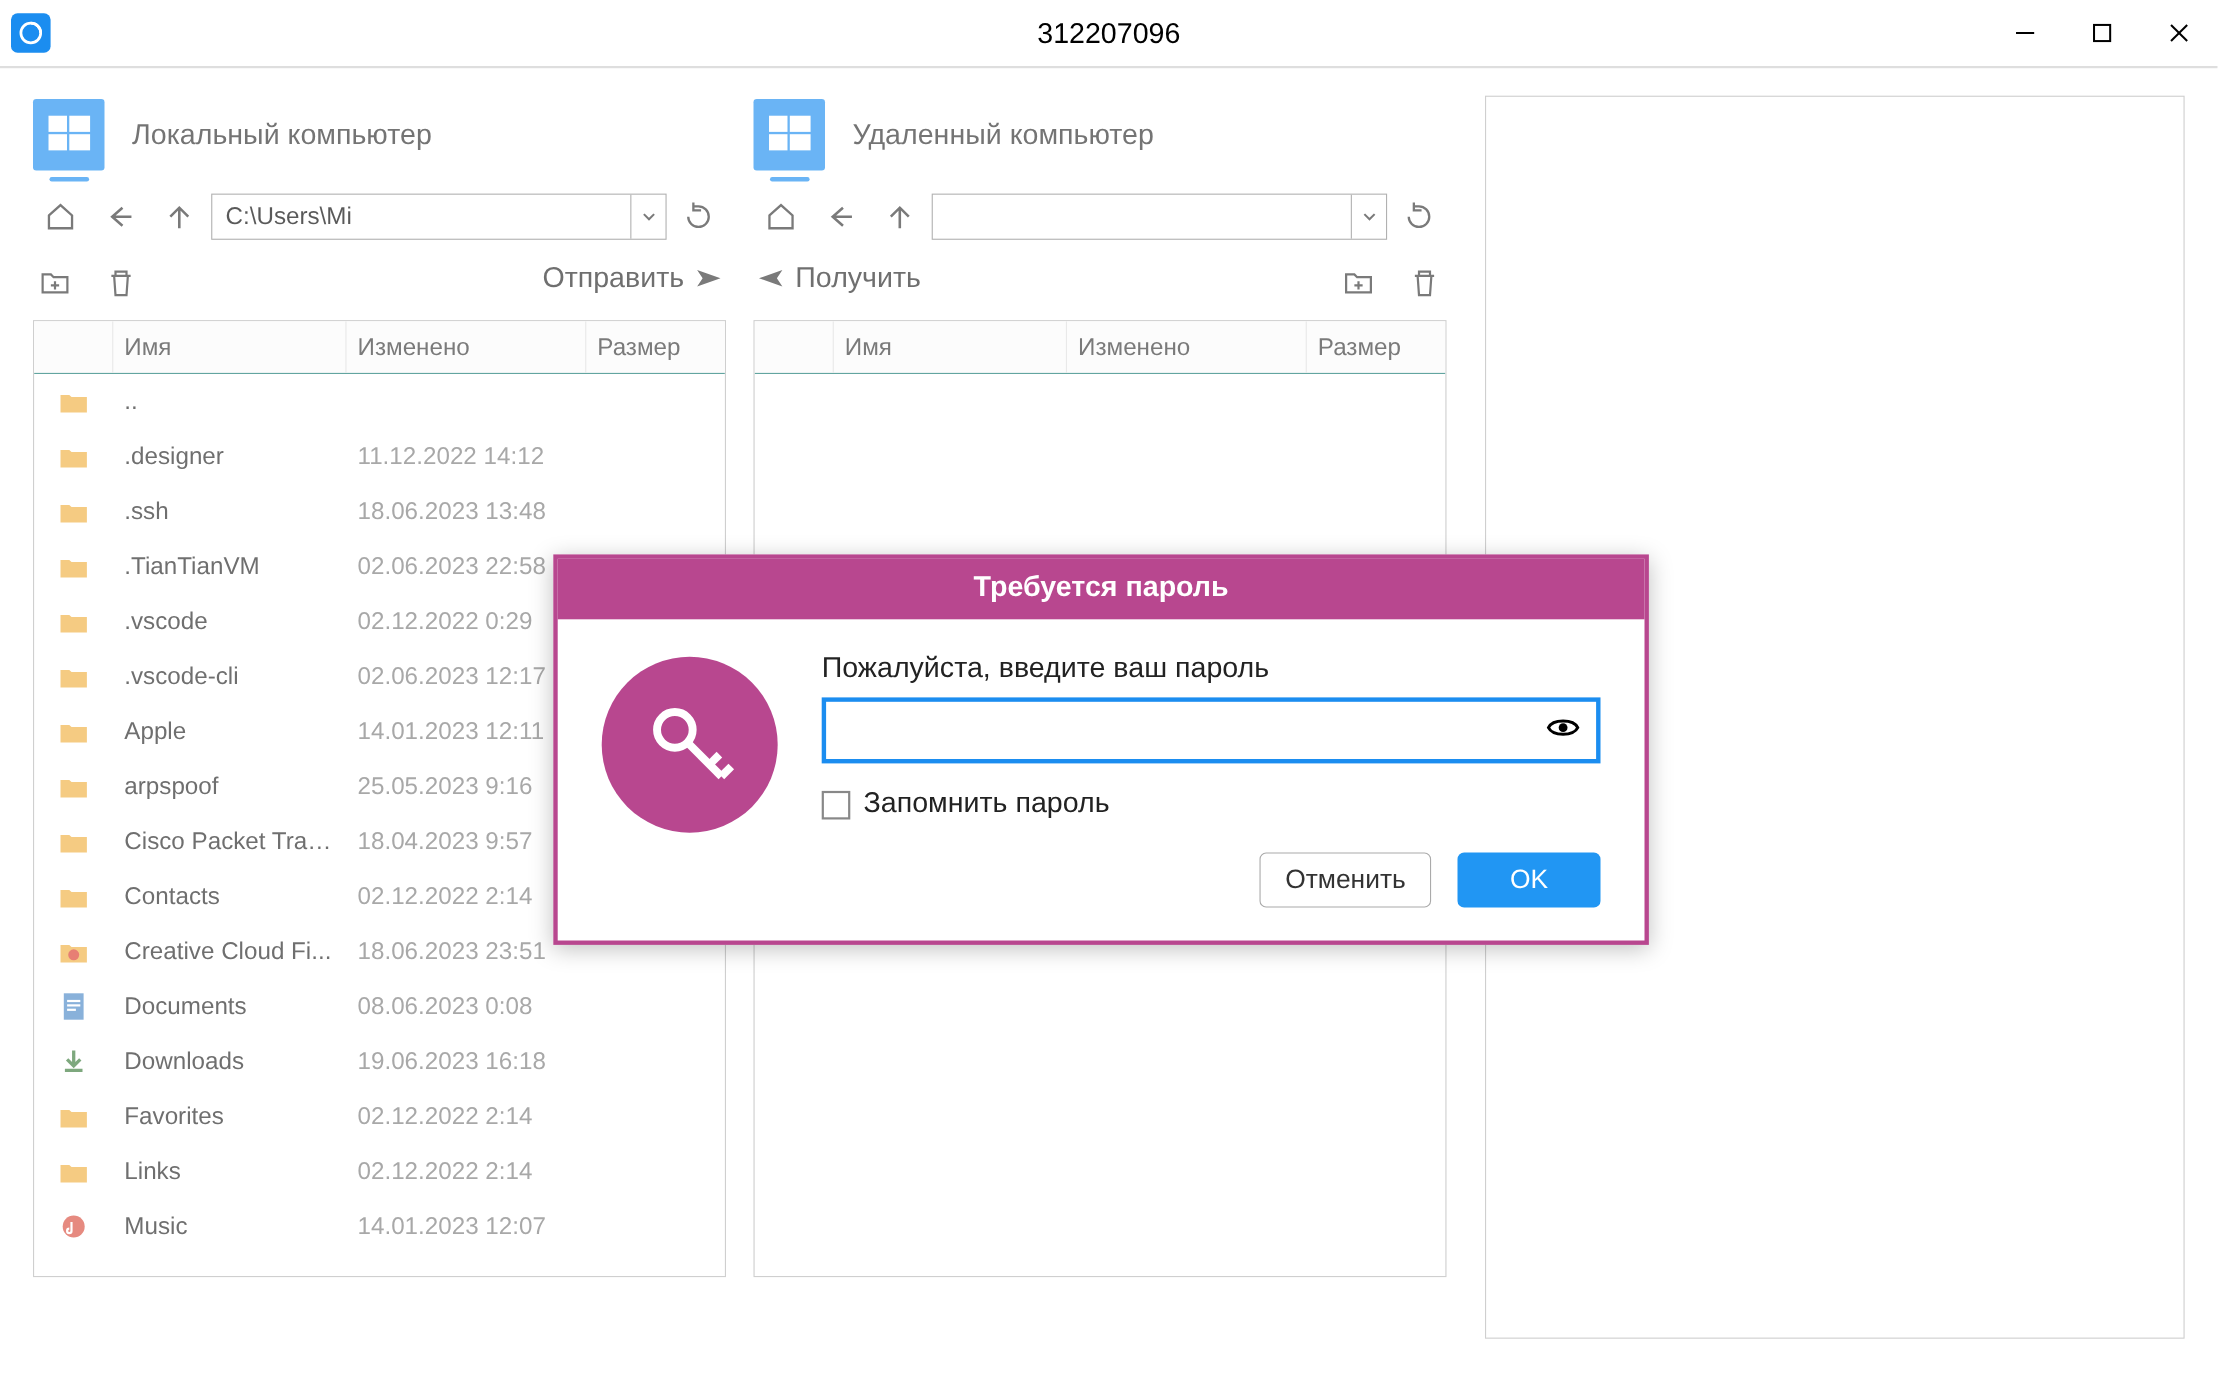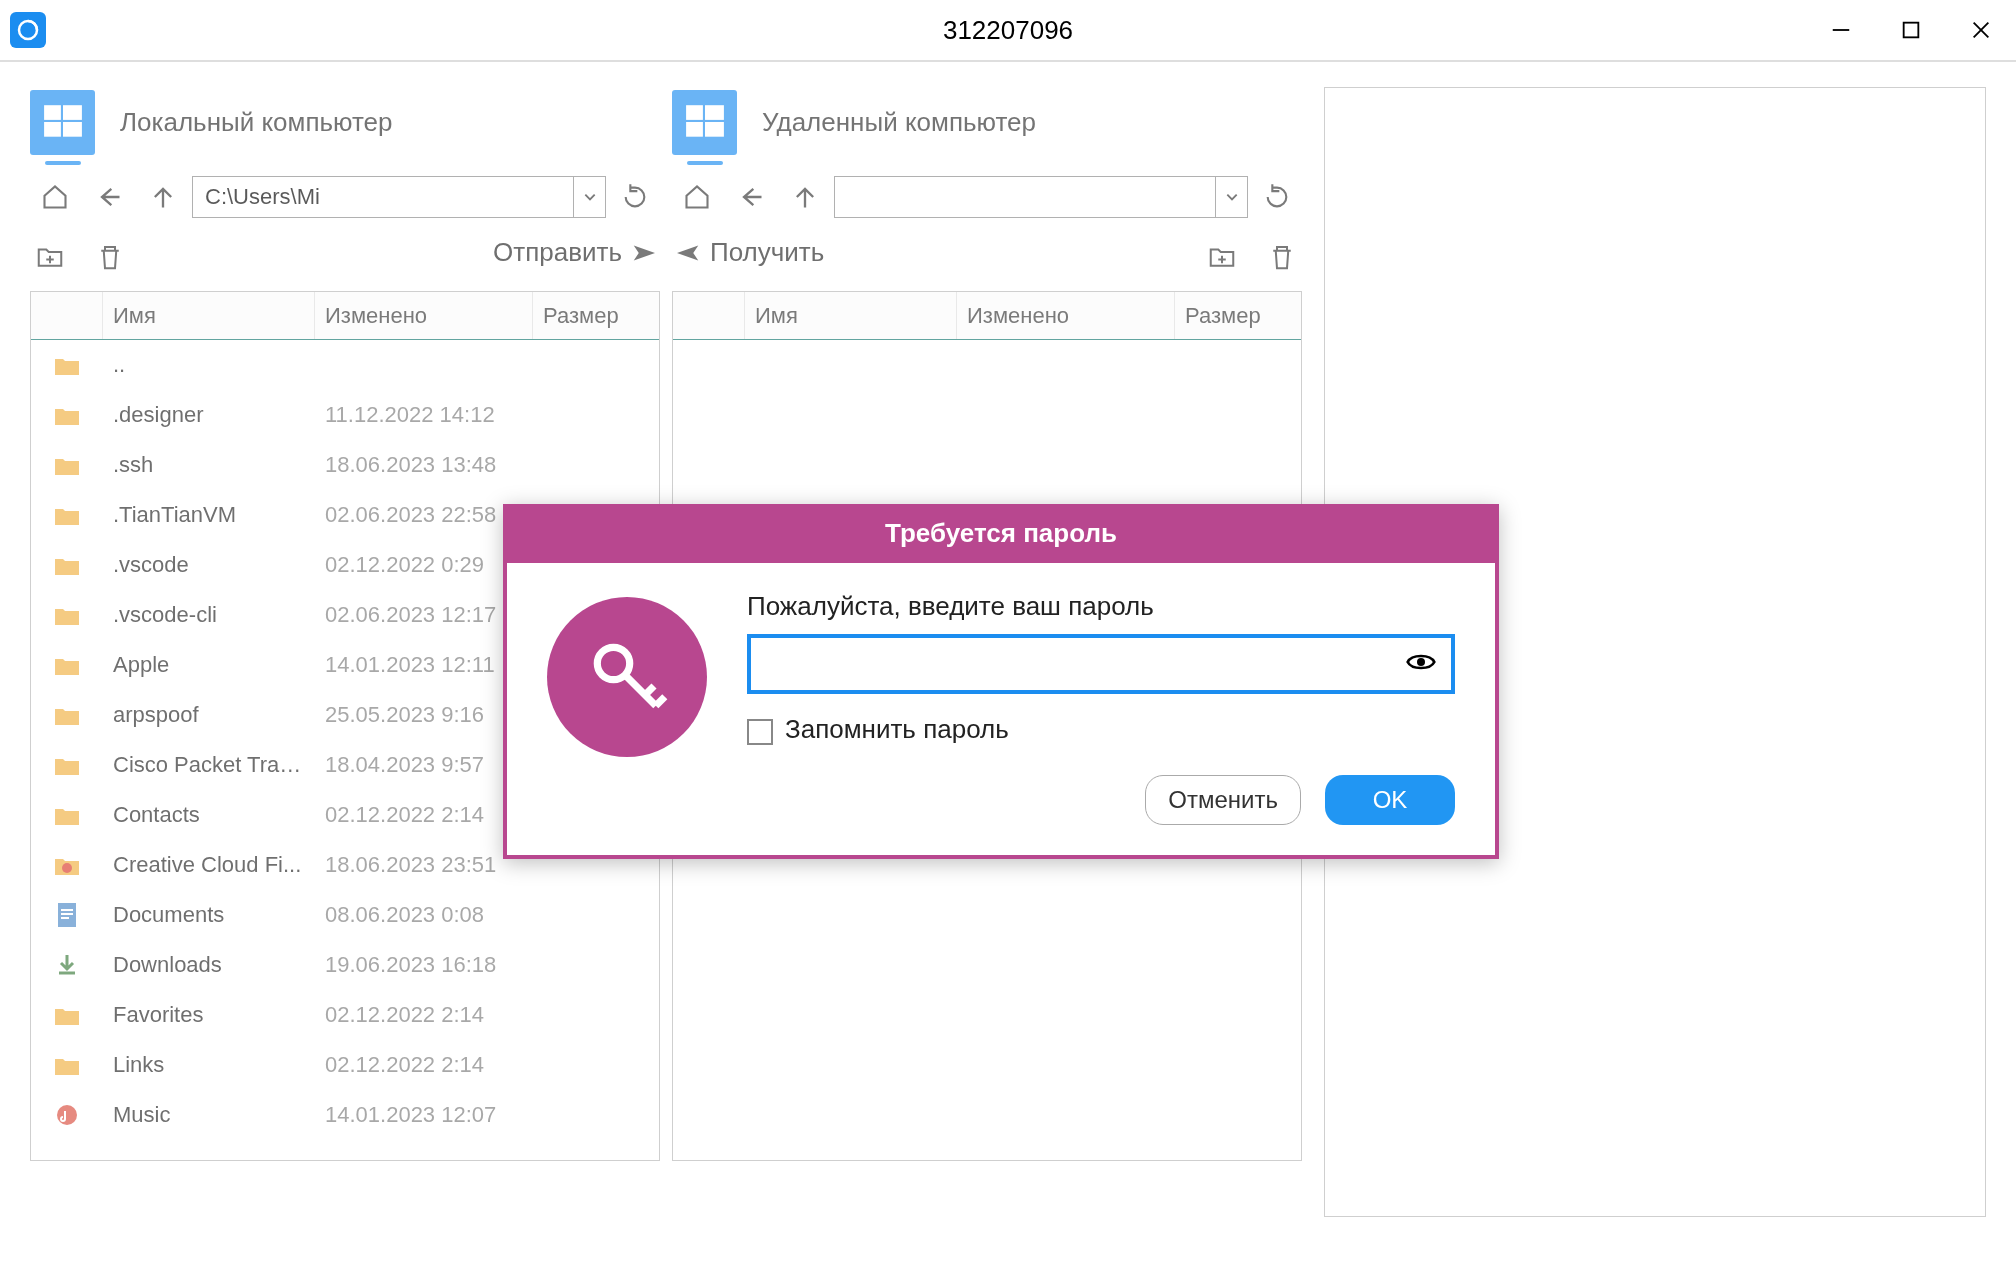--- a/index.html
+++ b/index.html
@@ -11,21 +11,21 @@
   .app-icon { width: 36px; height: 36px; background: #1b8df0; border-radius: 6px; display: flex; align-items: center; justify-content: center; }
   .app-icon svg { width: 24px; height: 24px; }
   .titlebar-title { position: absolute; left: 50%; transform: translateX(-50%); font-size: 26px; color: #000; }
   .win-controls { display: flex; gap: 30px; }
   .win-btn { width: 40px; height: 40px; display: flex; align-items: center; justify-content: center; cursor: pointer; }
   .win-btn svg { width: 22px; height: 22px; }
 
   .divider-line { height: 2px; background: #ccc; }
 
   
-  .main { display: flex; padding: 25px 30px 0 30px; gap: 12px; }
+  .main { display: flex; padding: 25px 30px 0 30px; gap: 25px; }
   .pane { width: 630px; display: flex; flex-direction: column; }
   .sidepane { flex: 1; border: 1px solid #b5b5b5; height: 1130px; margin-left: 10px; }
 
   .pane-header { display: flex; align-items: center; gap: 25px; height: 70px; margin-bottom: 15px; }
   .win-logo { width: 65px; height: 65px; background: #1b8df0; border-radius: 3px; position: relative; display: flex; align-items: center; justify-content: center; }
   .win-logo::after { content:''; position:absolute; bottom:-10px; left:50%; transform:translateX(-50%); width:36px; height:4px; background:#1b8df0; border-radius:2px; }
   .win-logo svg { width: 42px; height: 42px; }
   .pane-title { font-size: 26px; color: #2a2a2a; }
 
   .navbar { display: flex; align-items: center; gap: 4px; margin-bottom: 15px; }
@@ -69,21 +69,21 @@
   .key-badge svg { width:90px; height:90px; }
   .modal-fields { flex:1; display:flex; flex-direction:column; }
   .modal-label { font-size:26px; color:#222; margin-bottom:12px; }
   .pw-wrap { position:relative; border:4px solid #1b8df0; height:60px; display:flex; align-items:center; padding:0 60px 0 12px; margin-bottom:20px; }
   .pw-input { border:none; outline:none; width:100%; font-size:24px; }
   .eye-btn { position:absolute; right:14px; top:50%; transform:translateY(-50%); cursor:pointer; }
   .eye-btn svg { width:32px; height:32px; }
   .remember-row { display:flex; align-items:flex-end; gap:12px; font-size:26px; color:#222; margin-bottom:30px; }
   .checkbox { width:26px; height:26px; border:2px solid #888; background:#fff; cursor:pointer; }
   .modal-buttons { display:flex; justify-content:flex-end; gap:24px; }
-  .btn { min-width:130px; height:50px; border-radius:18px; font-size:24px; display:flex; align-items:center; justify-content:center; cursor:pointer; }
+  .btn { min-width:130px; height:50px; border-radius:6px; font-size:24px; display:flex; align-items:center; justify-content:center; cursor:pointer; }
   .btn-cancel { background:#fff; border:1px solid #aaa; color:#333; padding:0 22px; }
   .btn-ok { background:#2196f3; color:#fff; border:none; }
 
   
   .tbody::-webkit-scrollbar{width:0;}
 </style>
 </head>
 <body>
 
 <div class="titlebar">

